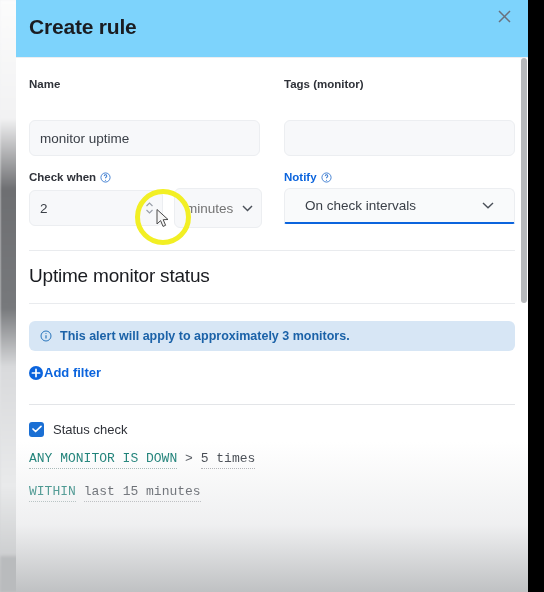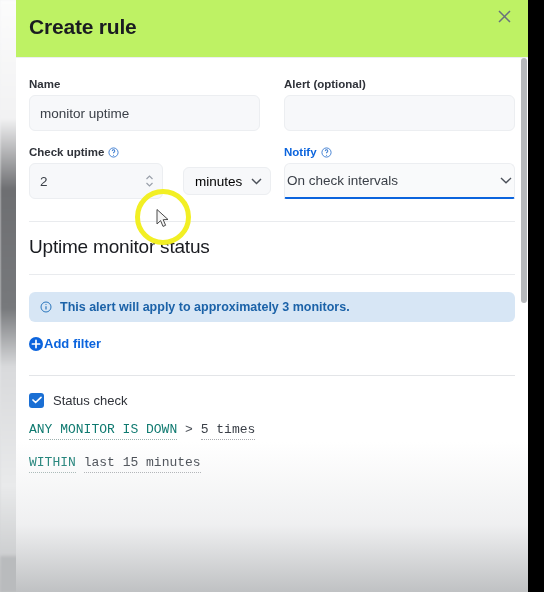--- a/index.html
+++ b/index.html
@@ -73,21 +73,21 @@
     background: linear-gradient(180deg, rgba(255,255,255,0) 0%,
                                         rgba(226,227,229,0.55) 55%,
                                         rgba(186,188,190,0.92) 100%);
     pointer-events: none;
   }
 
   
   .flyout-header {
     position: relative;
     height: 58px;
-    background: #bef264;
+    background: #7dd3fc;
     border-bottom: 1px solid #eceef1;
   }
   .flyout-title {
     position: absolute;
     left: 13px; top: 15px;
     font-size: 21px;
     font-weight: bold;
     color: #1a1c21;
     letter-spacing: -0.2px;
   }
@@ -135,20 +135,21 @@
     width: 100%;
     height: 36px;
     background: #f7f8fa;
     border: 1px solid #eceef1;
     border-radius: 6px;
     font-size: 13.5px;
     color: #3b4048;
     padding: 0 10px;
     font-family: "Liberation Sans", sans-serif;
     outline: none;
+    margin-top: 25px;
   }
   .txt-input::placeholder { color: #a2a7b0; }
 
   .mt18 { margin-top: 15px; }
 
   
   .num-wrap {
     position: relative;
     width: 134px;
   }
@@ -167,49 +168,49 @@
   .spinner {
     position: absolute;
     right: 8px; top: 9px;
     width: 11px; height: 18px;
     color: #9aa0aa;
     cursor: pointer;
   }
   .spinner svg { display: block; }
 
   .unit-select {
-    margin-left: 20px;
-    height: 28px;
+    margin-left: 11px;
+    height: 40px;
     min-width: 88px;
     background: #f7f8fa;
     border: 1px solid #eceef1;
     border-radius: 6px;
     display: flex;
     align-items: center;
     gap: 9px;
     padding: 0 11px;
     font-size: 13.5px;
-    color: #000000;
+    color: #737373;
     cursor: pointer;
   }
   .chev { color: #4b5059; display: flex; }
   .chev svg { display: block; }
 
   
   .focus-select {
     width: 100%;
     height: 36px;
     background: #f9fafb;
     border: 1px solid #eceef1;
     border-bottom: 2px solid #0b64dd;
     border-radius: 6px 6px 2px 2px;
     display: flex;
     align-items: center;
     justify-content: space-between;
-    padding: 0 2px;
+    padding: 0 20px;
     font-size: 13.5px;
     color: #3b4048;
     cursor: pointer;
   }
 
   .divider {
     height: 1px;
     background: #e9ebee;
     margin: 22px 0 0 0;
   }
@@ -394,30 +395,30 @@
 
     <div class="flyout-body">
 
       
       <div class="row" style="padding-top:20px;">
         <div class="col">
           <div class="field-label">Name</div>
           <input class="txt-input" type="text" value="monitor uptime" style="">
         </div>
         <div class="col">
-          <div class="field-label">Alert (optional)</div>
+          <div class="field-label">Tags (monitor)</div>
           <input class="txt-input" type="text" value="" style="">
         </div>
       </div>
 
       
       <div class="row mt18">
         <div class="col">
           <div class="field-label">
-            <span>Check uptime</span>
+            <span>Check when</span>
             <span class="qmark">
               <svg width="11" height="11" viewBox="0 0 12 12" fill="none" stroke="currentColor" stroke-width="1">
                 <circle cx="6" cy="6" r="5"></circle>
                 <path d="M4.6 4.5a1.4 1.4 0 1 1 1.9 1.3c-.4.2-.5.5-.5.9" stroke-width="1.1"></path>
                 <circle cx="6" cy="9" r="0.6" fill="currentColor" stroke="none"></circle>
               </svg>
             </span>
           </div>
           <div style="display:flex;align-items:center;">
             <div class="num-wrap">

